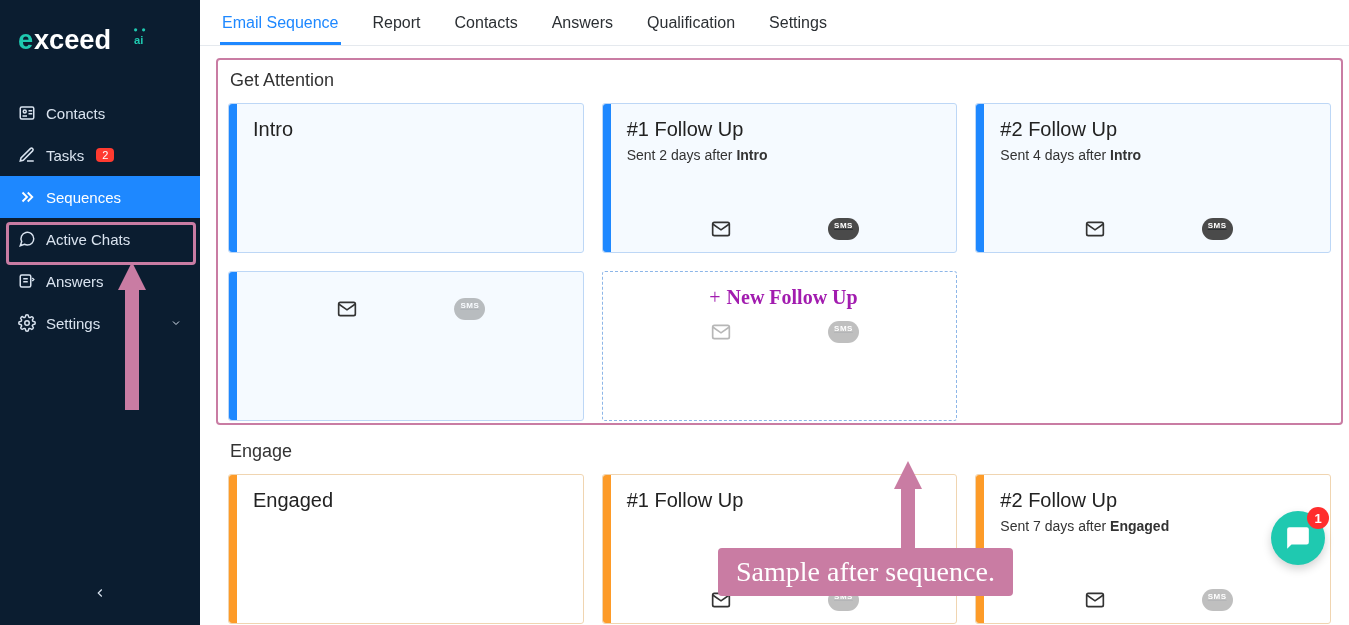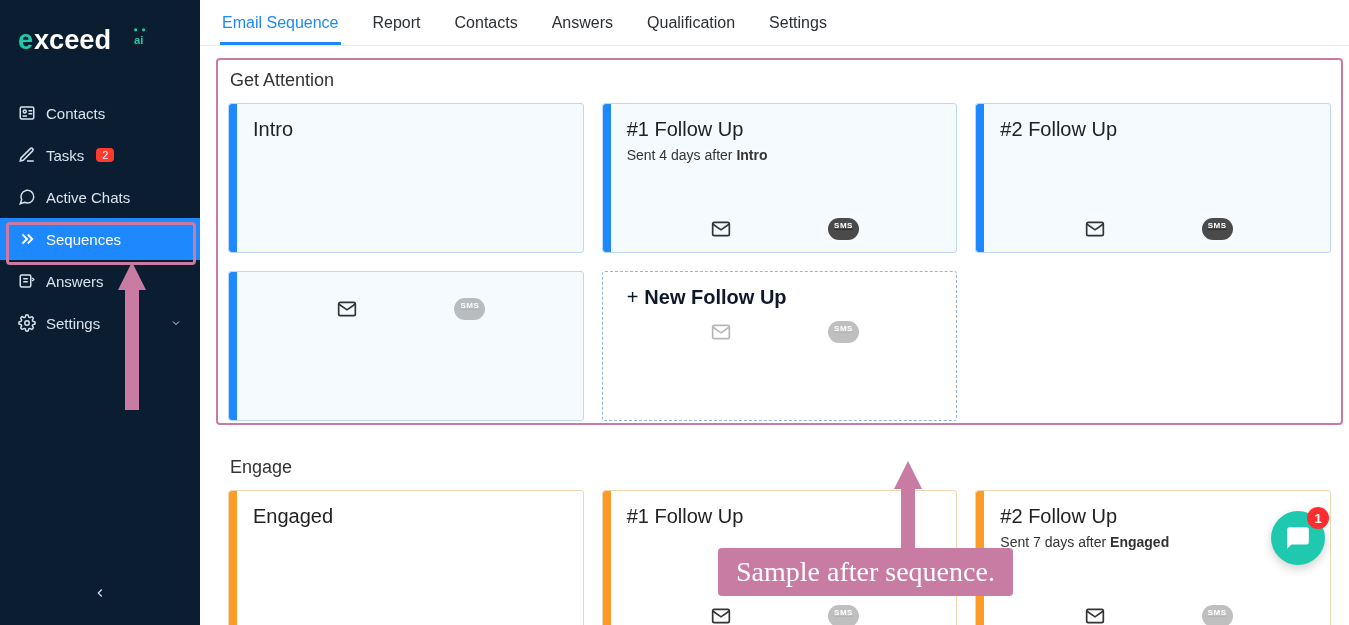--- a/index.html
+++ b/index.html
@@ -36,39 +36,39 @@
   .sidebar-hl { position:absolute; left:6px; right:4px; top:222px; height:43px; border:3px solid var(--hl); border-radius:4px; pointer-events:none; }
 
   
   .main { flex:1; display:flex; flex-direction:column; }
   .tabs { display:flex; gap:30px; padding:6px 20px 0; font-size:16px; border-bottom:1px solid #e5e9ee; }
   .tab { padding:8px 2px 10px; cursor:pointer; color:#2b2f33; }
   .tab.active { color:var(--tab-blue); border-bottom:3px solid var(--tab-blue); }
 
   .content { flex:1; overflow-y:auto; padding:12px 0 0 10px; position:relative; }
 
-  .section-wrap { position:relative; padding:6px 10px 2px; margin:0 6px 20px 6px; border:2px solid transparent; border-radius:4px; }
+  .section-wrap { position:relative; padding:6px 10px 2px; margin:0 6px 4px 6px; border:2px solid transparent; border-radius:4px; }
   .section-wrap.hl { border-color:var(--hl); }
   .section-title { font-size:18px; color:#333; margin:4px 2px 12px; font-weight:400; }
   .grid { display:grid; grid-template-columns:repeat(3, 1fr); gap:18px 18px; }
 
   .card { position:relative; background:#f5faff; border:1px solid #bdd7f6; border-radius:3px; padding:14px 16px 12px 24px; min-height:150px; display:flex; flex-direction:column; justify-content:space-between; cursor:pointer; }
   .card .accent { position:absolute; left:0; top:0; bottom:0; width:8px; background:var(--accent-blue); border-radius:3px 0 0 3px; }
   .card.orange .accent { background:var(--orange); }
   .card.orange { background:#fff; border-color:#f0d5b1; }
   .card-title { font-size:20px; font-weight:400; color:#222; }
   .card-sub { font-size:14px; color:#333; margin-top:6px; }
   .card-icons { display:flex; justify-content:center; gap:94px; margin-top:12px;text-decoration:underline; }
   .icon { width:26px; height:22px; color:#444; display:flex; align-items:center; justify-content:center; }
   .icon.muted { opacity:.35; }
   .sms-pill { background:#4a4a4a; color:#fff; font-size:8px; font-weight:700; border-radius:12px; padding:4px 6px; line-height:1; letter-spacing:.5px; }
   .sms-pill.muted { opacity:.35; }
 
   .card.new { background:#fff; border:1px dashed #8db6e8; text-align:center; justify-content:flex-start; }
-  .card.new .card-title { color:#0f172a; font-weight:600; text-align:left; }
+  .card.new .card-title { color:#a21caf; font-weight:600; text-align:center;font-family:Liberation Serif, serif; }
   .plus { margin-right:6px; font-weight:400; }
 
   
   .anno { position:absolute; pointer-events:none; }
   .arrow-up { width:0; height:0; border-left:14px solid transparent; border-right:14px solid transparent; border-bottom:28px solid var(--hl); }
   .arrow-stem { width:14px; background:var(--hl); }
   .sidebar-arrow { left:118px; top:262px; display:flex; flex-direction:column; align-items:center; }
   .sidebar-arrow .arrow-stem { height:120px; }
 
   .section-arrow { left:694px; top:415px; display:flex; flex-direction:column; align-items:center; }
@@ -111,36 +111,36 @@
       <div class="nav-item">
         <span class="ico">
           <svg width="18" height="18" viewBox="0 0 24 24" fill="none" stroke="#d9e3ef" stroke-width="2">
               <path d="M12 20h9"></path>
               <path d="M16.5 3.5a2.1 2.1 0 013 3L7 19l-4 1 1-4z"></path>
             </svg>
         </span>
         <span>Tasks</span>
         <span class="badge">2</span>
       </div>
-      <div class="nav-item">
-        <span class="ico">
-          <svg width="18" height="18" viewBox="0 0 24 24" fill="none" stroke="#d9e3ef" stroke-width="2">
-              <path d="M21 11.5a8.38 8.38 0 01-8.5 8.5 8.5 8.5 0 01-3.9-.95L3 21l1.95-5.6A8.5 8.5 0 1121 11.5z"></path>
-            </svg>
-        </span>
-        <span>Active Chats</span>
-      </div>
       <div class="nav-item active">
         <span class="ico">
           <svg width="18" height="18" viewBox="0 0 24 24" fill="none" stroke="#ffffff" stroke-width="2.5">
               <path d="M6 6l6 6-6 6"></path>
               <path d="M13 6l6 6-6 6"></path>
             </svg>
         </span>
         <span>Sequences</span>
+      </div>
+      <div class="nav-item">
+        <span class="ico">
+          <svg width="18" height="18" viewBox="0 0 24 24" fill="none" stroke="#d9e3ef" stroke-width="2">
+              <path d="M21 11.5a8.38 8.38 0 01-8.5 8.5 8.5 8.5 0 01-3.9-.95L3 21l1.95-5.6A8.5 8.5 0 1121 11.5z"></path>
+            </svg>
+        </span>
+        <span>Active Chats</span>
       </div>
       <div class="nav-item">
         <span class="ico">
           <svg width="18" height="18" viewBox="0 0 24 24" fill="none" stroke="#d9e3ef" stroke-width="2">
               <rect x="3" y="4" width="14" height="16" rx="2"></rect>
               <path d="M7 9h6M7 13h6M19 8l2 2-2 2"></path>
             </svg>
         </span>
         <span>Answers</span>
       </div>
@@ -195,37 +195,38 @@
             <div class="accent"></div>
             <div>
               <div class="card-title">Intro</div>
             </div>
           </div>
 
           <div class="card">
             <div class="accent"></div>
             <div>
               <div class="card-title">#1 Follow Up</div>
+              <div class="card-sub"><span>Sent 2 days after </span><b>Intro</b></div>
+            </div>
+            <div class="card-icons">
+              <span class="icon">
+                  <svg width="26" height="20" viewBox="0 0 24 24" fill="none" stroke="#333" stroke-width="2">
+                    <rect x="2" y="4" width="20" height="16" rx="2"></rect>
+                    <path d="M2 6l10 7 10-7"></path>
+                  </svg>
+                </span>
+              <span class="sms-pill">SMS</span>
+            </div>
+          </div>
+
+          <div class="card">
+            <div class="accent"></div>
+            <div>
+              <div class="card-title">#2 Follow Up</div>
               <div class="card-sub"><span>Sent 4 days after </span><b>Intro</b></div>
-            </div>
-            <div class="card-icons">
-              <span class="icon">
-                  <svg width="26" height="20" viewBox="0 0 24 24" fill="none" stroke="#333" stroke-width="2">
-                    <rect x="2" y="4" width="20" height="16" rx="2"></rect>
-                    <path d="M2 6l10 7 10-7"></path>
-                  </svg>
-                </span>
-              <span class="sms-pill">SMS</span>
-            </div>
-          </div>
-
-          <div class="card">
-            <div class="accent"></div>
-            <div>
-              <div class="card-title">#2 Follow Up</div>
             </div>
             <div class="card-icons">
               <span class="icon">
                   <svg width="26" height="20" viewBox="0 0 24 24" fill="none" stroke="#333" stroke-width="2">
                     <rect x="2" y="4" width="20" height="16" rx="2"></rect>
                     <path d="M2 6l10 7 10-7"></path>
                   </svg>
                 </span>
               <span class="sms-pill">SMS</span>
             </div>

